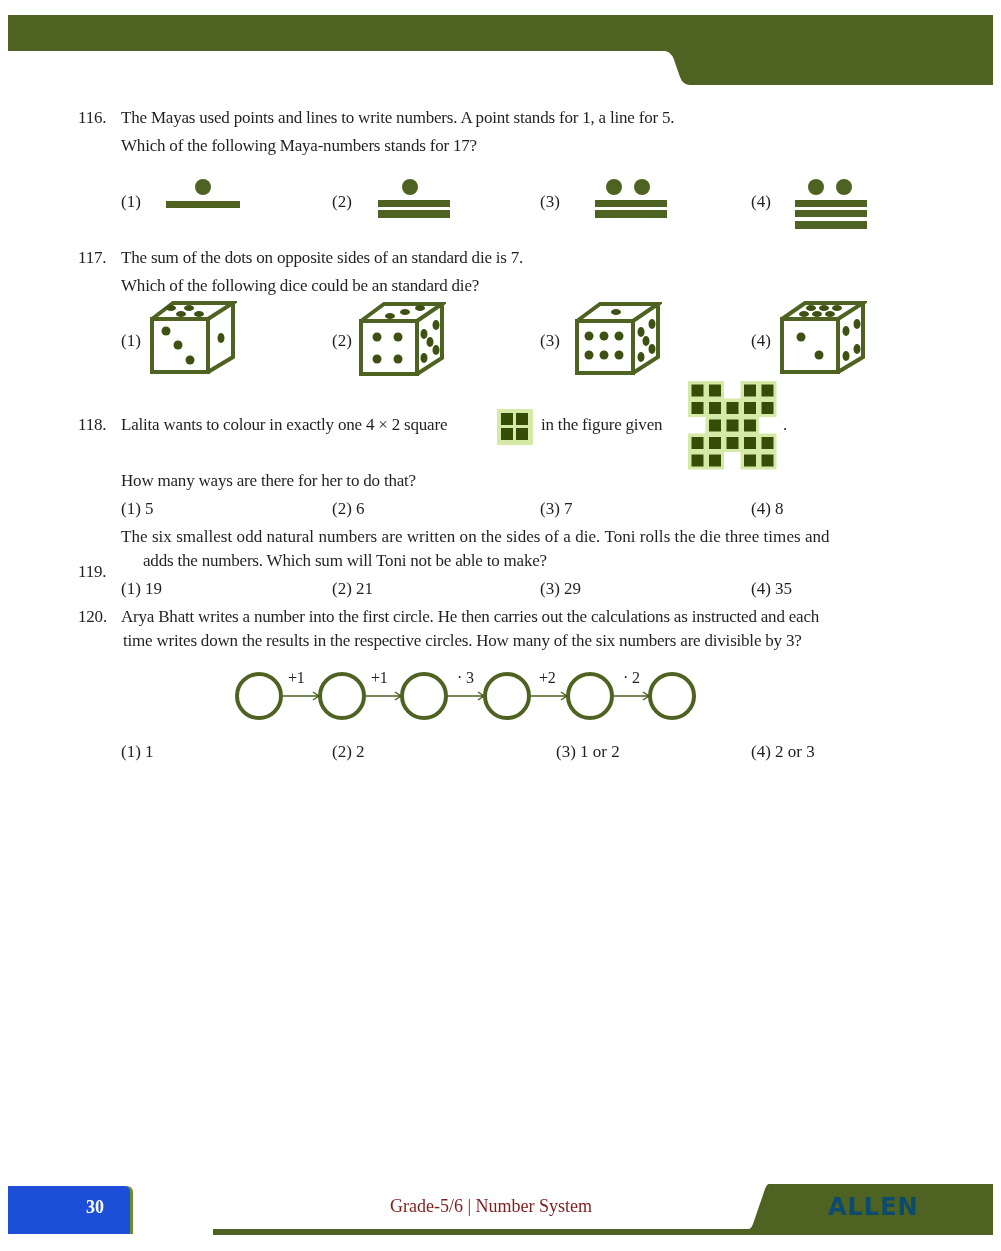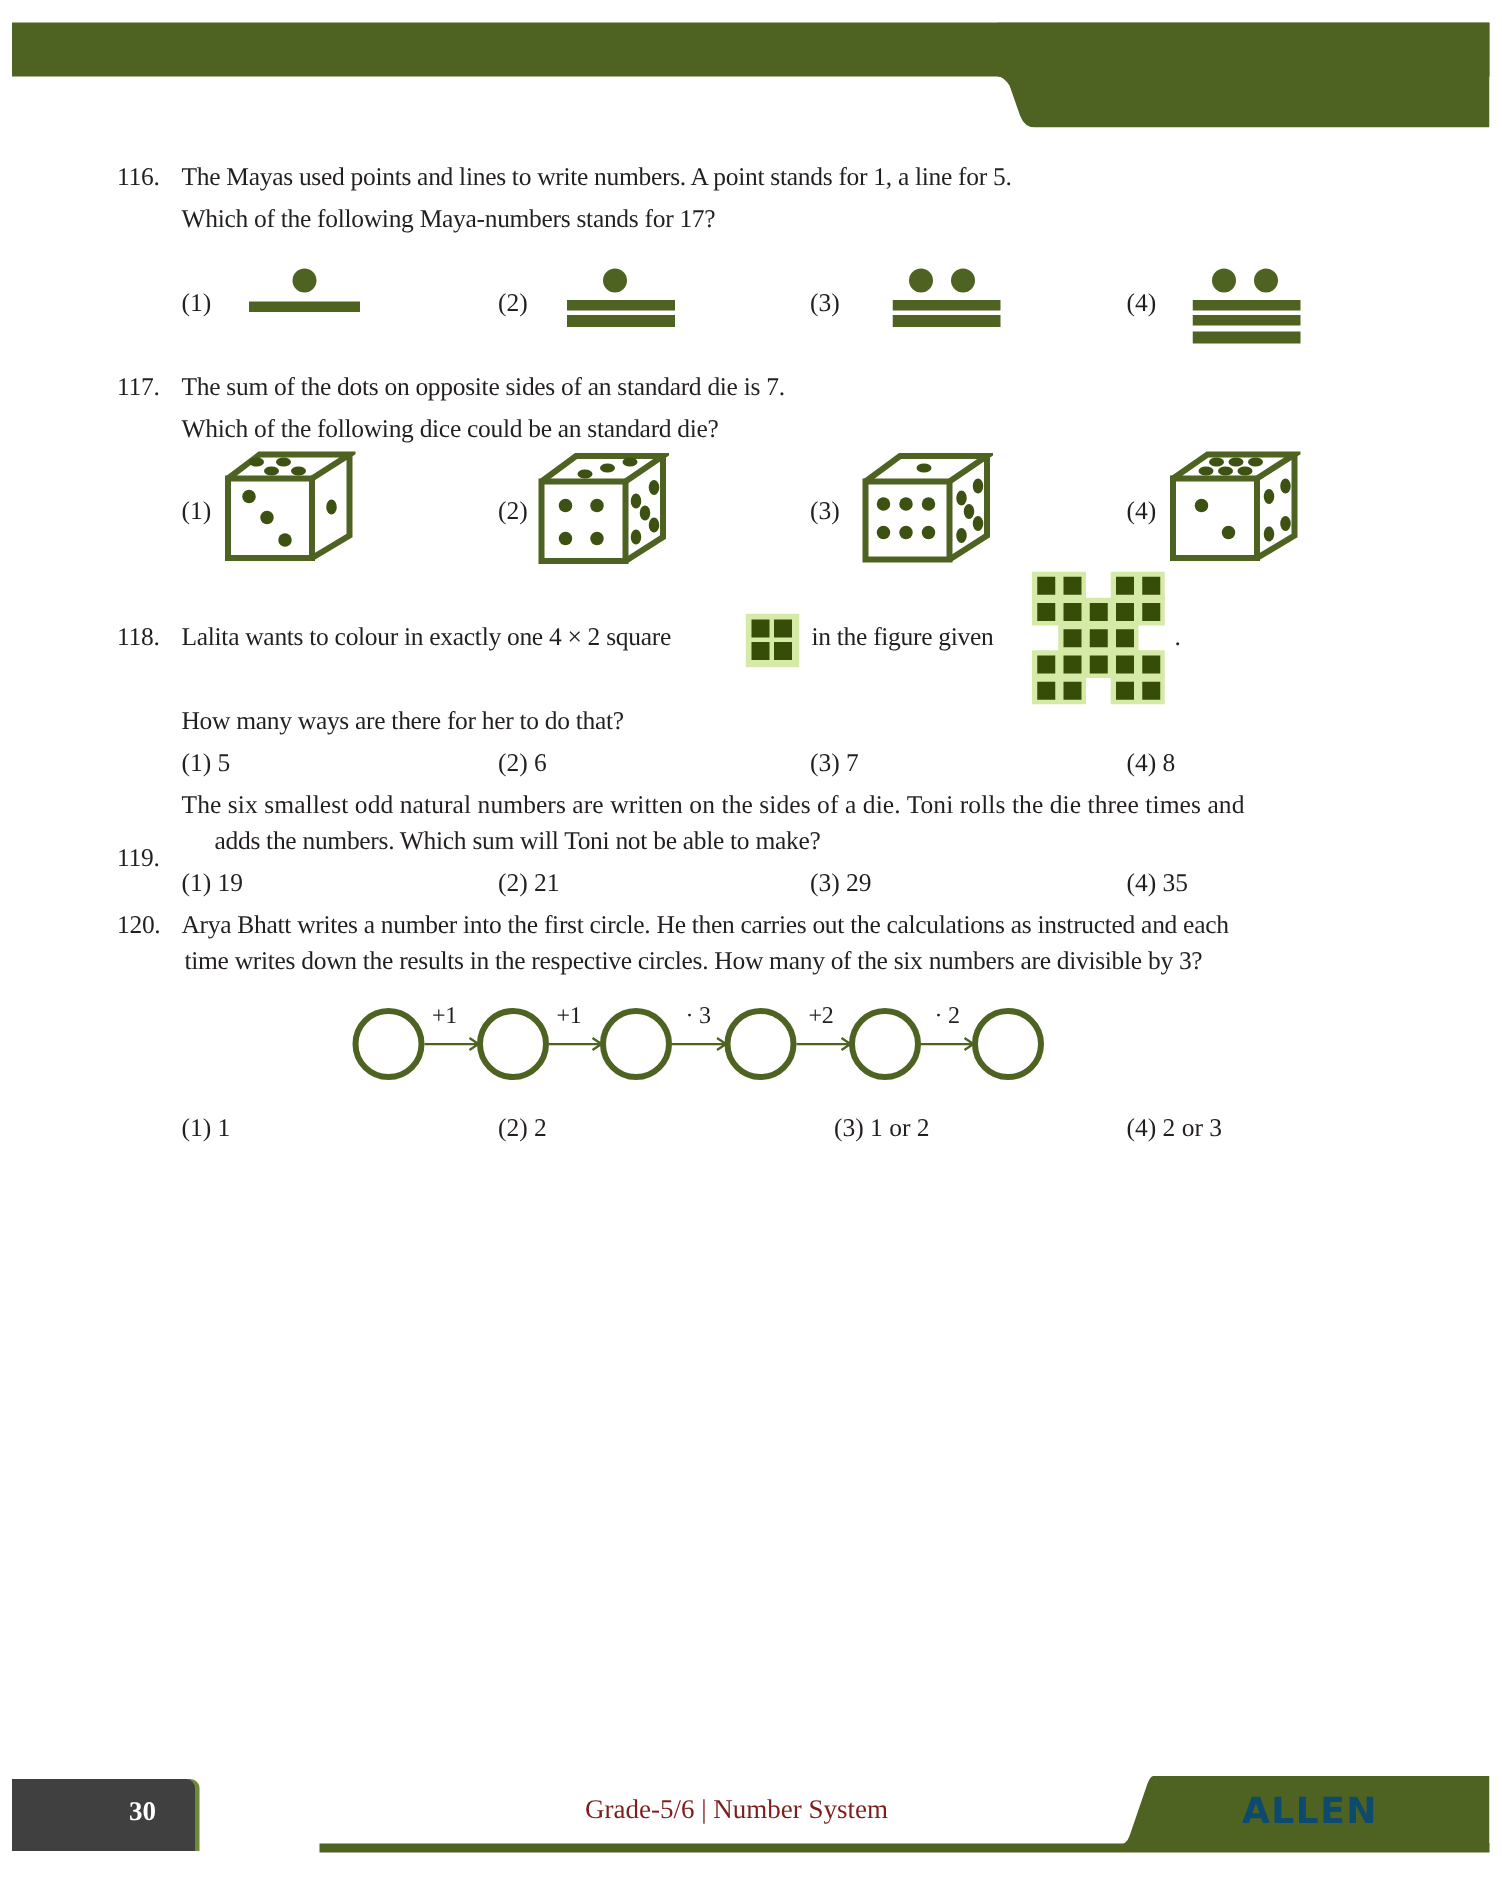--- a/index.html
+++ b/index.html
@@ -4,21 +4,21 @@
 <style>
   html, body { margin: 0; padding: 0; background: #ffffff; }
   body { width: 1001px; height: 1251px; position: relative; overflow: hidden;
          font-family: "Liberation Serif", "DejaVu Serif", serif; color: #231f20; }
   .abs { position: absolute; }
   .hdr-band { left: 8px; top: 15px; width: 985px; height: 36px; background: #4e6221; }
   .hdr-tab { left: 665px; top: 15px; width: 328px; height: 70px; }
   .txt { font-size: 17px; line-height: 24px; white-space: nowrap; letter-spacing: -0.2px; }
   .opt { font-size: 17px; line-height: 22px; }
   .green { fill: #4e6221; }
-  .footer-num { left: 8px; top: 1186px; width: 122px; height: 48px; background: #404040; border-radius: 0 6px 0 0;
+  .footer-num { left: 8px; top: 1186px; width: 122px; height: 48px; background: #1d4ed8; border-radius: 0 6px 0 0;
                 box-shadow: 3px 0 0 #6f8a37; }
   .footer-num span { position: absolute; right: 26px; top: 11px; color: #ffffff; font-weight: bold; font-size: 18px; }
   .footer-line { left: 213px; top: 1229px; width: 780px; height: 6px; background: #4e6221; }
   .footer-title { left: 390px; top: 1196px; font-size: 18px; color: #7f1d1d; white-space: nowrap; }
   .footer-brand { left: 745px; top: 1184px; width: 248px; height: 46px; }
   .brand-text { left: 828px; top: 1193px; color: #0c4a6e; font-family: "DejaVu Sans", sans-serif; font-weight: bold; font-size: 24px; letter-spacing: 1px; }
   .sq-cell { fill: #354d07; }
   .sq-bg { fill: #d6eaa8; }
 </style>
 </head>

